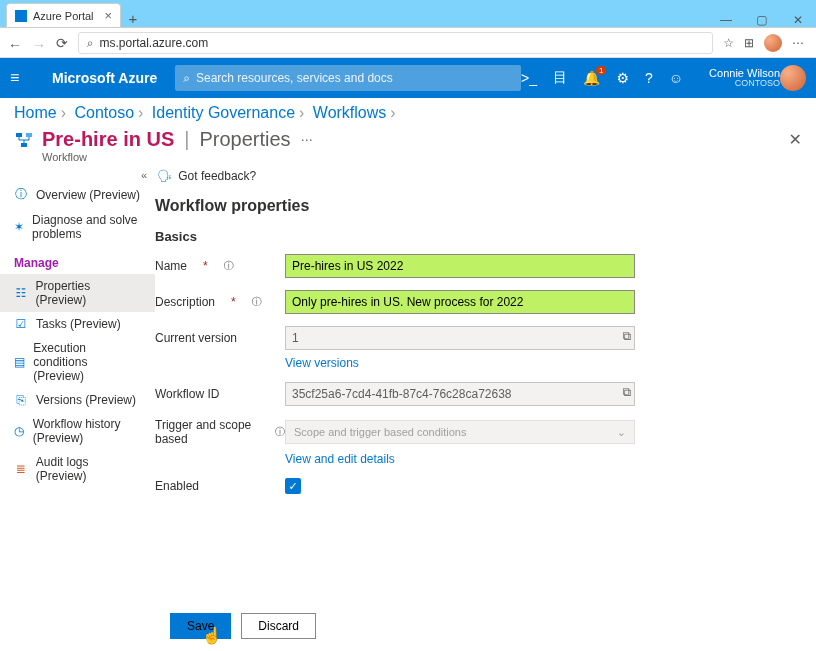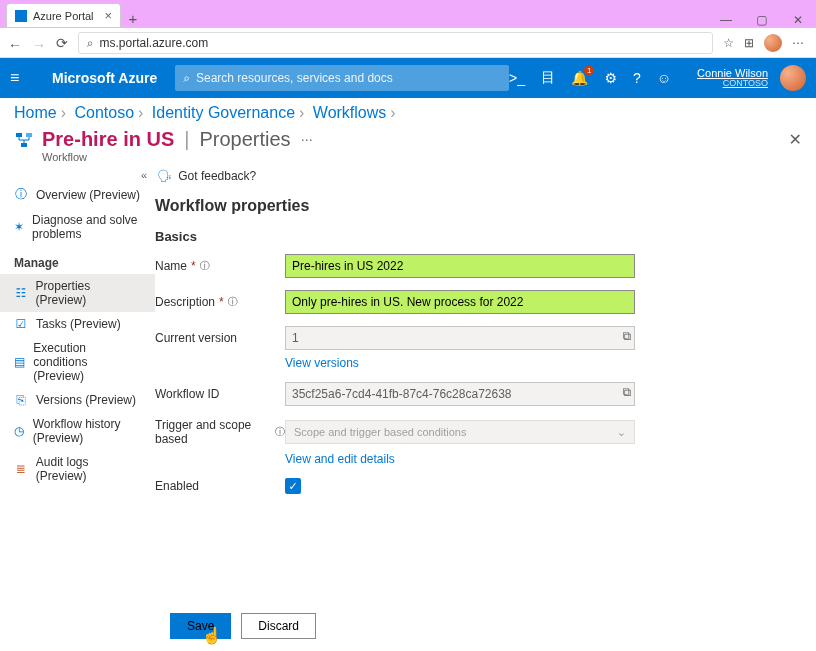--- a/index.html
+++ b/index.html
@@ -1,19 +1,19 @@
 <!DOCTYPE html>
 <html><head>
 <meta charset="utf-8">
 <style>
   * { box-sizing: border-box; margin: 0; padding: 0; font-family: "Segoe UI", Arial, sans-serif; }
   body { width: 816px; height: 651px; background: #fff; overflow: hidden; font-size: 12px; color: #323130; }
 
   
-  .browser-tabs { height: 28px; background: #f0abfc; display: flex; align-items: flex-end; border-bottom: 1px solid #ccc; }
+  .browser-tabs { height: 28px; background: #7dd3fc; display: flex; align-items: flex-end; border-bottom: 1px solid #ccc; }
   .browser-tab { background: #fff; height: 24px; width: 115px; margin-left: 6px; border-radius: 4px 4px 0 0; display: flex; align-items: center; padding: 0 8px; font-size: 11px; border: 1px solid #ccc; border-bottom: none; }
   .browser-tab .favicon { width: 12px; height: 12px; background:#0078d4; margin-right: 6px; flex-shrink:0; }
   .browser-tab .tab-close { margin-left:auto; color:#666; font-size:13px; line-height:1; }
   .new-tab { width:24px; text-align:center; font-size:15px; color:#555; }
   .window-ctrls { margin-left:auto; display:flex; }
   .window-ctrls div { width:36px; text-align:center; color:#555; font-size:12px; }
 
   .browser-bar { height:30px; display:flex; align-items:center; padding:0 8px; gap:10px; border-bottom:1px solid #ddd; }
   .browser-bar .nav-btn { color:#555; font-size:14px; }
   .browser-bar .url-wrap { flex:1; display:flex; align-items:center; gap:6px; border:1px solid #ddd; border-radius:3px; padding:3px 8px; font-size:12px; color:#333; }
@@ -23,21 +23,21 @@
 
   
   .azure-bar { height:40px; background:#0078d4; display:flex; align-items:center; color:#fff; padding:0 10px; }
   .hamburger { width:22px; font-size:16px; }
   .azure-brand { font-size:14px; font-weight:600; margin-left:20px; margin-right:18px; }
   .azure-search { flex:1; max-width:390px; height:26px; background:#4ea0df; border-radius:2px; display:flex; align-items:center; padding:0 8px; color:#eaf4fc; font-size:12px; }
   .azure-search .sicon { margin-right:6px; }
   .azure-icons { margin-left:auto; display:flex; align-items:center; gap:16px; font-size:14px; }
   .bell-wrap { position:relative; }
   .bell-badge { position:absolute; top:-4px; right:-6px; background:#d83b01; color:#fff; font-size:8px; border-radius:7px; padding:0 3px; }
-  .user-block { display:flex; align-items:center; gap:12px; margin-left:10px;text-decoration:underline; }
+  .user-block { display:flex; align-items:center; gap:0; margin-left:10px; }
   .user-text { text-align:right; font-size:11px; line-height:1.1; }
   .user-text .org { font-size:9px; color:#cde6f7; }
   .avatar { width:26px; height:26px; border-radius:50%; background: radial-gradient(circle at 30% 30%, #f7b08a, #d06030); }
 
   
   .crumbs { padding:6px 14px; font-size:16px; color:#605e5c; }
   .crumbs a { color:#0078d4; text-decoration:none; }
   .crumbs .sep { color:#a19f9d; margin:0 4px; }
 
   
@@ -50,32 +50,32 @@
   .page-head .close-x { margin-left:auto; font-size:16px; color:#605e5c; }
   .page-sub { font-size:11px; color:#605e5c; padding-left:42px; margin-top:-2px; }
 
   
   .layout { display:flex; height:calc(100% - 28px - 30px - 40px - 26px - 30px - 14px); }
   .left-nav { width:155px; padding:6px 0; }
   .collapse-caret { text-align:right; padding-right:8px; color:#605e5c; font-size:11px; }
   .nav-item { display:flex; align-items:center; gap:8px; padding:5px 14px; font-size:12px; color:#323130; cursor:pointer; }
   .nav-item .nicon { width:14px; text-align:center; font-size:12px; }
   .nav-item.active { background:#edebe9; }
-  .nav-head { padding:10px 14px 4px; font-size:12px; font-weight:600; color:#404040; }
+  .nav-head { padding:10px 14px 4px; font-size:12px; font-weight:600; color:#a21caf; }
   .ic-blue { color:#0078d4; }
   .ic-orange { color:#d06030; }
 
   
   .main { flex:1; padding:0 24px 0 0; position:relative; }
   .feedback-row { display:flex; align-items:center; gap:6px; font-size:12px; padding:6px 0 14px 2px; color:#323130; }
   .feedback-row .fb-ic { color:#0078d4; }
   .section-title { font-size:16px; font-weight:600; margin-bottom:14px; }
   .subsection { font-size:13px; font-weight:600; margin-bottom:10px; }
   .form-row { display:flex; align-items:center; margin-bottom:12px; }
-  .form-label { width:130px; font-size:12px; color:#323130; display:flex; align-items:center; gap:4px; }
+  .form-label { width:130px; font-size:12px; color:#323130; display:flex; align-items:center; gap:16px; }
   .req { color:#a4262c; }
   .info-ic { color:#605e5c; font-size:10px; }
   .form-input { width:350px; height:24px; border:1px solid #8a8886; padding:0 6px; font-size:12px; background:#bef264; }
   .form-input.ro { background:#f3f2f1; border:1px solid #c8c6c4; color:#605e5c; position:relative; }
   .ro-wrap { position:relative; width:350px; }
   .copy-ic { position:absolute; right:4px; top:3px; color:#605e5c; font-size:12px; }
   .link-small { color:#0078d4; font-size:12px; margin-left:130px; display:block; margin-top:-6px; margin-bottom:12px; }
   .trigger-box { width:350px; height:24px; background:#f3f2f1; border:1px solid #e1dfdd; color:#a19f9d; font-size:11px; display:flex; align-items:center; padding:0 8px; justify-content:space-between; }
   .chk { width:16px; height:16px; background:#0078d4; color:#fff; display:flex; align-items:center; justify-content:center; font-size:11px; border-radius:2px; }
 

